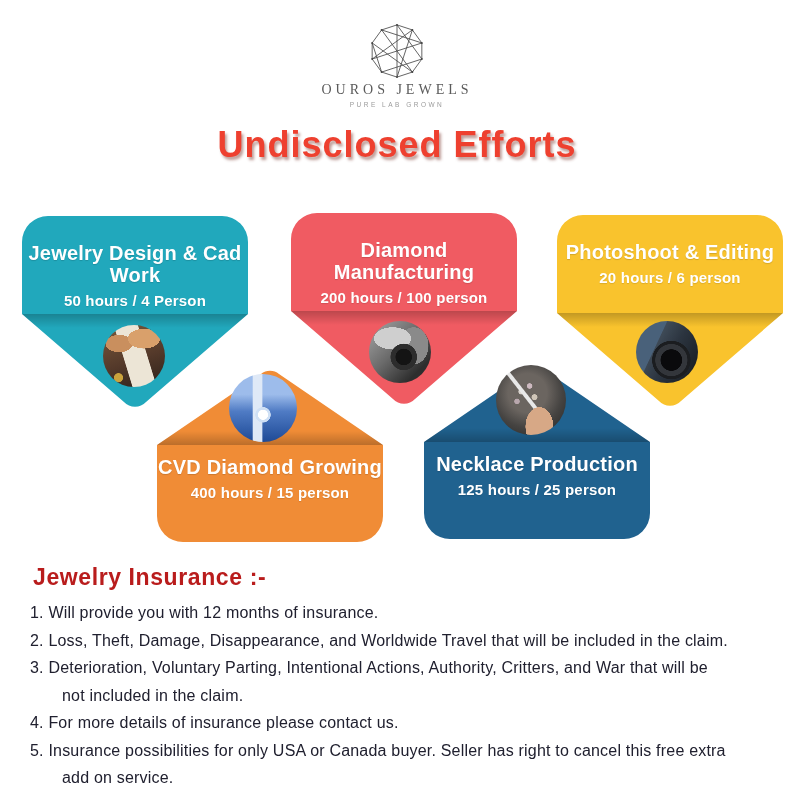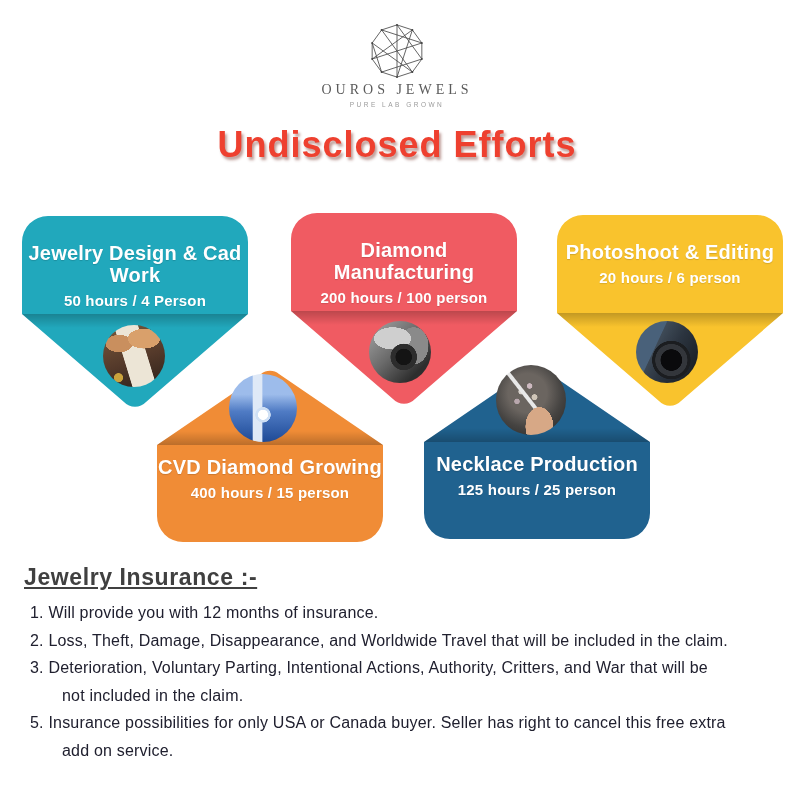--- a/index.html
+++ b/index.html
@@ -60,22 +60,22 @@
     background:
       radial-gradient(ellipse 20% 28% at 62% 88%, #d7a886 0 99%, transparent 100%),
       linear-gradient(52deg, transparent 46%, #e8e8e8 47% 50%, transparent 51%),
       radial-gradient(circle at 36% 38%, #d8d2cc 0 4%, transparent 5%),
       radial-gradient(circle at 48% 30%, #cdb9c0 0 4%, transparent 5%),
       radial-gradient(circle at 30% 52%, #b9a7ad 0 4%, transparent 5%),
       radial-gradient(circle at 55% 46%, #cfc5b8 0 5%, transparent 6%),
       radial-gradient(circle at 45% 40%, #6b6560 0 34%, #464442 60%, #232220);}
 
   
-  .ins-heading{position:absolute;left:24px;top:564px;font-size:23px;font-weight:700;
-               color:#404040;letter-spacing:0.6px;text-decoration:underline;}
+  .ins-heading{position:absolute;left:33px;top:564px;font-size:23px;font-weight:700;
+               color:#b91c1c;letter-spacing:0.6px;}
   .ins-list{position:absolute;left:30px;top:599px;width:740px;color:#20202f;
             font-size:16px;line-height:27.5px;letter-spacing:0.2px;}
   .ins-line{white-space:nowrap;}
   .ins-line.cont{padding-left:32px;}
 </style>
 </head>
 <body>
 
 <div class="page">
 
@@ -208,17 +208,18 @@
     </div>
     <div class="photo photo-necklace" style="left:72px;top:0px;width:70px;height:70px"></div>
   </div>
 
   <h2 class="ins-heading" style="margin:0">Jewelry Insurance :-</h2>
   <div class="ins-list">
     <div class="ins-line">1. Will provide you with 12 months of insurance.</div>
     <div class="ins-line">2. Loss, Theft, Damage, Disappearance, and Worldwide Travel that will be included in the claim.</div>
     <div class="ins-line">3. Deterioration, Voluntary Parting, Intentional Actions, Authority, Critters, and War that will be</div>
     <div class="ins-line cont">not included in the claim.</div>
+    <div class="ins-line">4. For more details of insurance please contact us.</div>
     <div class="ins-line">5. Insurance possibilities for only USA or Canada buyer. Seller has right to cancel this free extra</div>
     <div class="ins-line cont">add on service.</div>
   </div>
 
 </div>
 
 </body></html>

